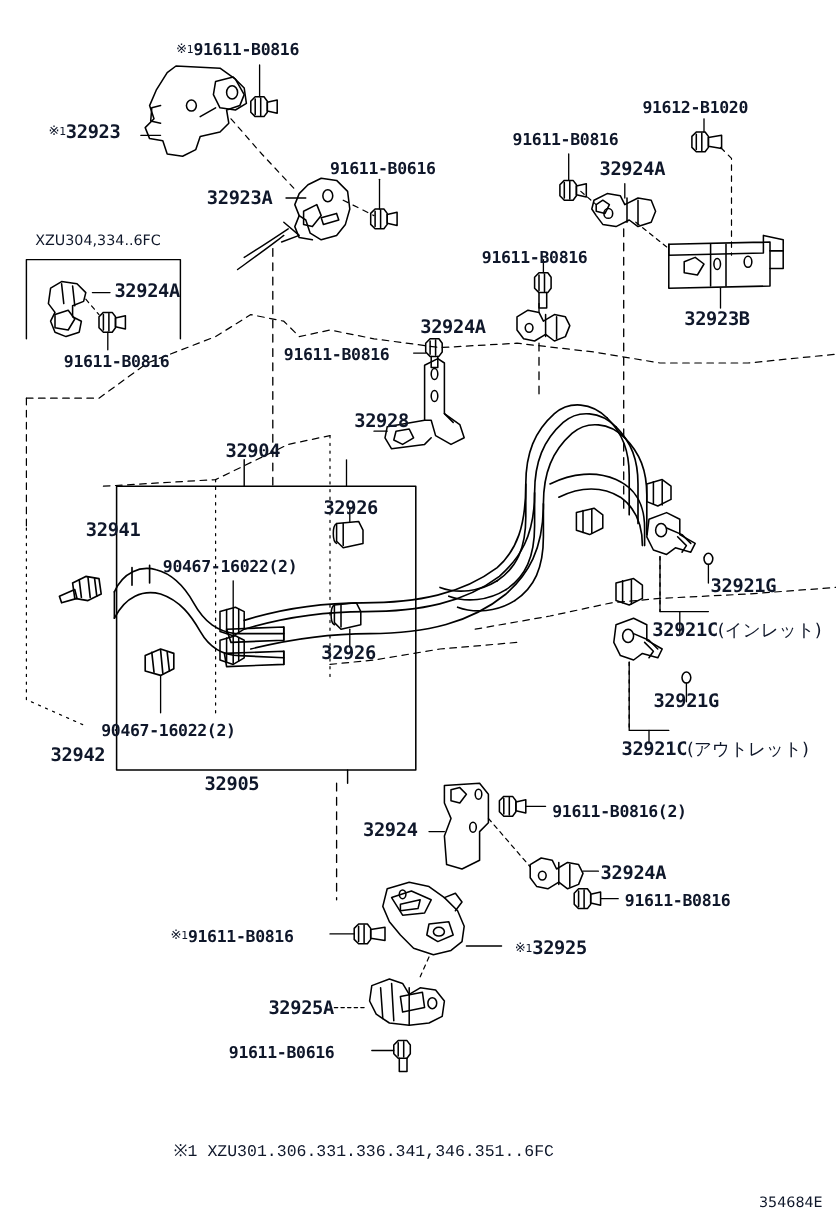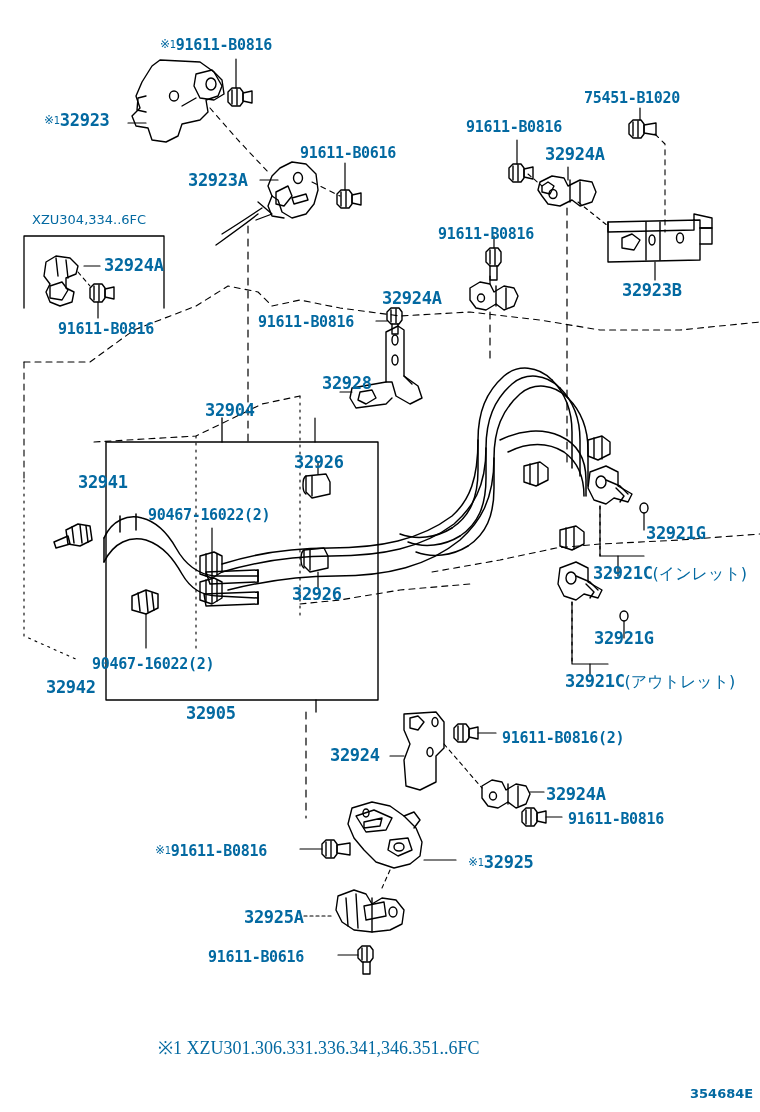--- a/index.html
+++ b/index.html
@@ -17,47 +17,47 @@
     font-family: "DejaVu Sans", sans-serif;
   }
   #svgroot {
     position: absolute;
     left: 0; top: 0;
     width: 760px;
     height: 1112px;
   }
   .lbl {
     position: absolute;
-    color: #0369a1;
+    color: #0f172a;
     white-space: nowrap;
     font-family: "DejaVu Sans Mono", monospace;
     font-weight: bold;
     letter-spacing: -0.3px;
   }
   .lbl.part {
     font-size: 17px;
   }
   .lbl.bolt {
     font-size: 15px;
   }
   .lbl.small {
     font-size: 13px;
     font-weight: normal;
     font-family: "DejaVu Sans", sans-serif;
     letter-spacing: 0px;
   }
   .lbl.footnote {
-    font-size: 18px;
+    font-size: 15px;
     font-weight: normal;
-    font-family: Liberation Serif, serif;
+    font-family: Liberation Mono, monospace;
     letter-spacing: 0px;
   }
   .lbl.drawno {
     font-size: 13px;
-    font-weight: bold;
+    font-weight: normal;
     font-family: "DejaVu Sans", sans-serif;
     letter-spacing: 0px;
   }
   .mk {
     font-size: 12px;
     font-weight: normal;
     font-family: "DejaVu Sans", sans-serif;
     vertical-align: 2px;
   }
   .mk .n { font-size: 10px; }
@@ -414,21 +414,21 @@
 
   </g>
 </svg>
 
 <div class="lbl bolt" style="left:160px; top:36px;"><span class="mk">※<span class="n">1</span></span><span>91611-B0816</span></div>
 <div class="lbl part" style="left:44px; top:110px;"><span class="mk">※<span class="n">1</span></span><span>32923</span></div>
 <div class="lbl part" style="left:188px; top:170px;">32923A</div>
 <div class="lbl bolt" style="left:300px; top:144px;">91611-B0616</div>
 
 <div class="lbl bolt" style="left:466px; top:118px;">91611-B0816</div>
-<div class="lbl bolt" style="left:584px; top:89px;">75451-B1020</div>
+<div class="lbl bolt" style="left:584px; top:89px;">91612-B1020</div>
 <div class="lbl part" style="left:545px; top:144px;">32924A</div>
 <div class="lbl bolt" style="left:438px; top:225px;">91611-B0816</div>
 <div class="lbl part" style="left:622px; top:280px;">32923B</div>
 
 <div class="lbl small" style="left:32px; top:212px;text-align:right;">XZU304,334..6FC</div>
 <div class="lbl part" style="left:104px; top:255px;">32924A</div>
 <div class="lbl bolt" style="left:58px; top:320px;">91611-B0816</div>
 
 <div class="lbl bolt" style="left:258px; top:313px;">91611-B0816</div>
 <div class="lbl part" style="left:382px; top:288px;">32924A</div>

